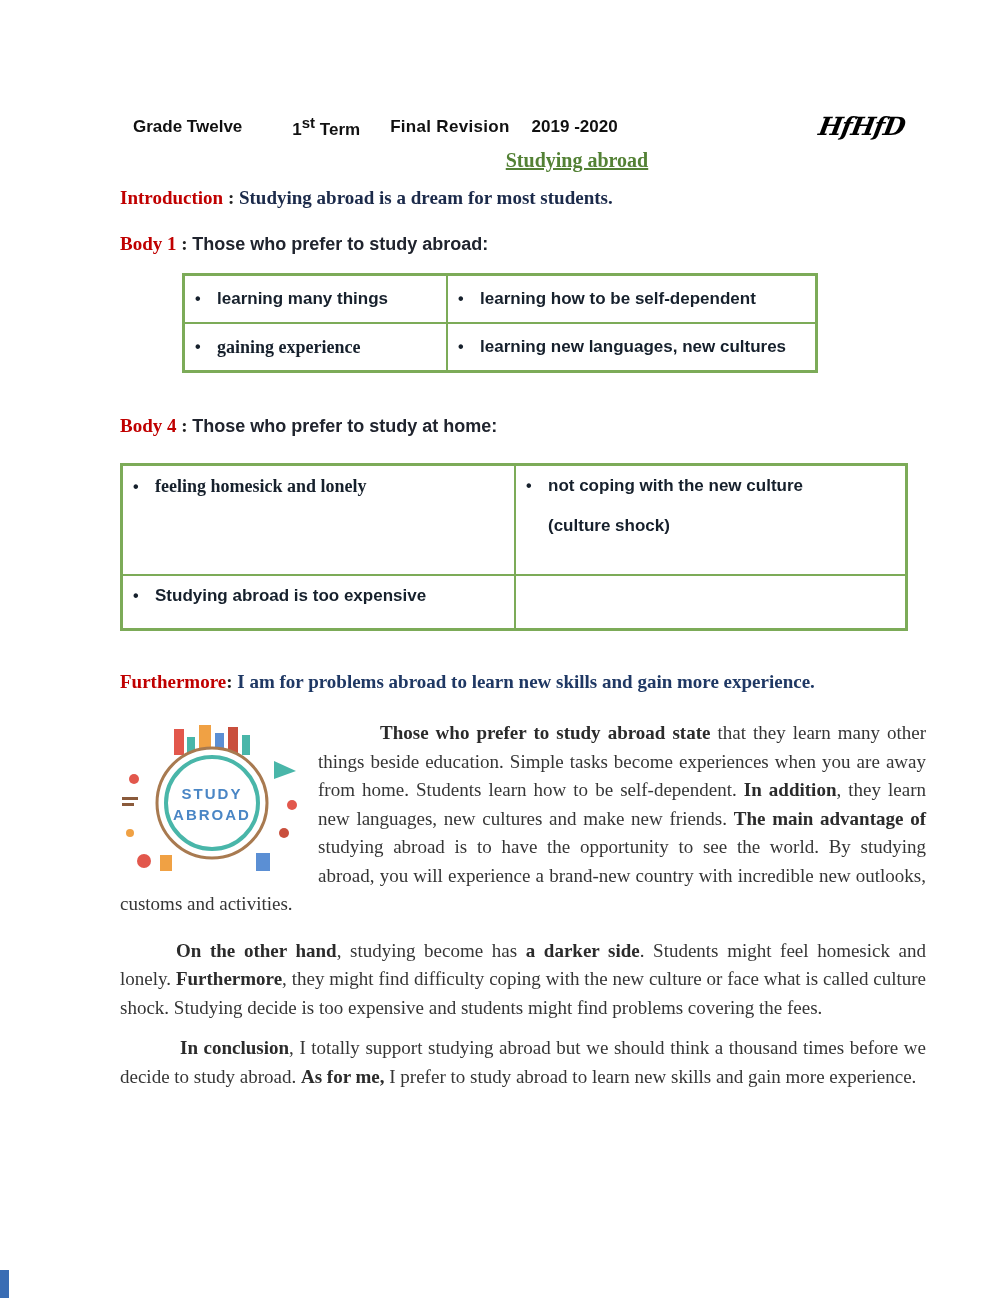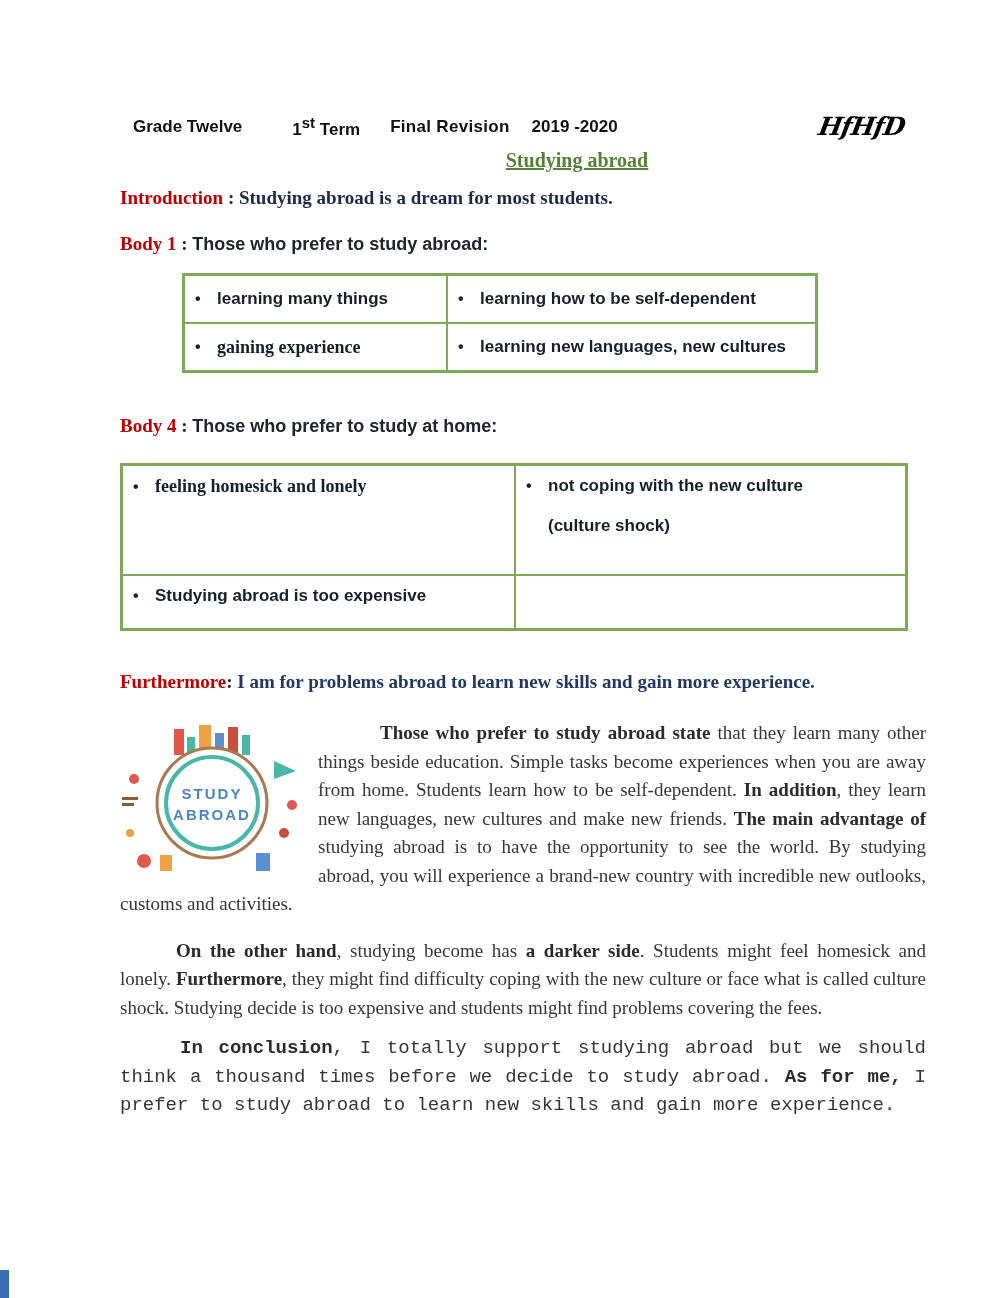--- a/index.html
+++ b/index.html
@@ -53,21 +53,21 @@
   .ctext.serif{font-family:Liberation Serif, serif;font-size:18px;}
   .subline{margin-top:20px;padding-left:22px;}
 
   
   .essay{margin-top:26px;font-size:19px;line-height:28.5px;color:#363636;text-align:justify;}
   .logo-wrap{float:left;width:188px;height:160px;margin:2px 14px 4px -4px;}
   .para{margin:0 0 12px 0;}
   .para.p1{text-indent:56px;}
   .para.p2{text-indent:62px;margin-top:14px;}
   .para.p3{text-indent:56px;margin-top:18px;}
-  .para.p4{text-indent:60px;font-family:Liberation Mono, monospace;}
+  .para.p4{text-indent:60px;}
   .para b{color:#2b2b2b;}
   .clear{clear:both;}
 
   .logo-wrap svg text{font-family:"Liberation Sans",sans-serif;font-weight:bold;
                       letter-spacing:2px;fill:#4a86c5;}
 
   
   .edge-strip{position:absolute;left:0;bottom:0;width:9px;height:28px;background:#3a6db4;}
 </style>
 </head>

